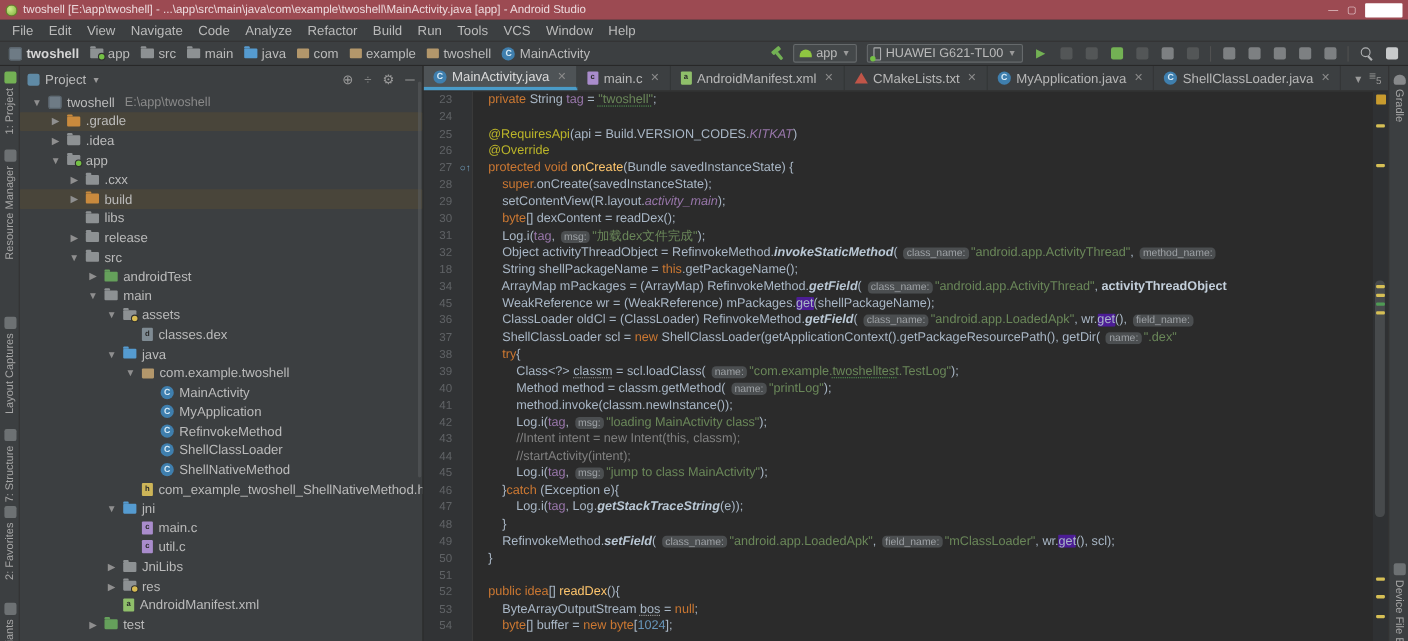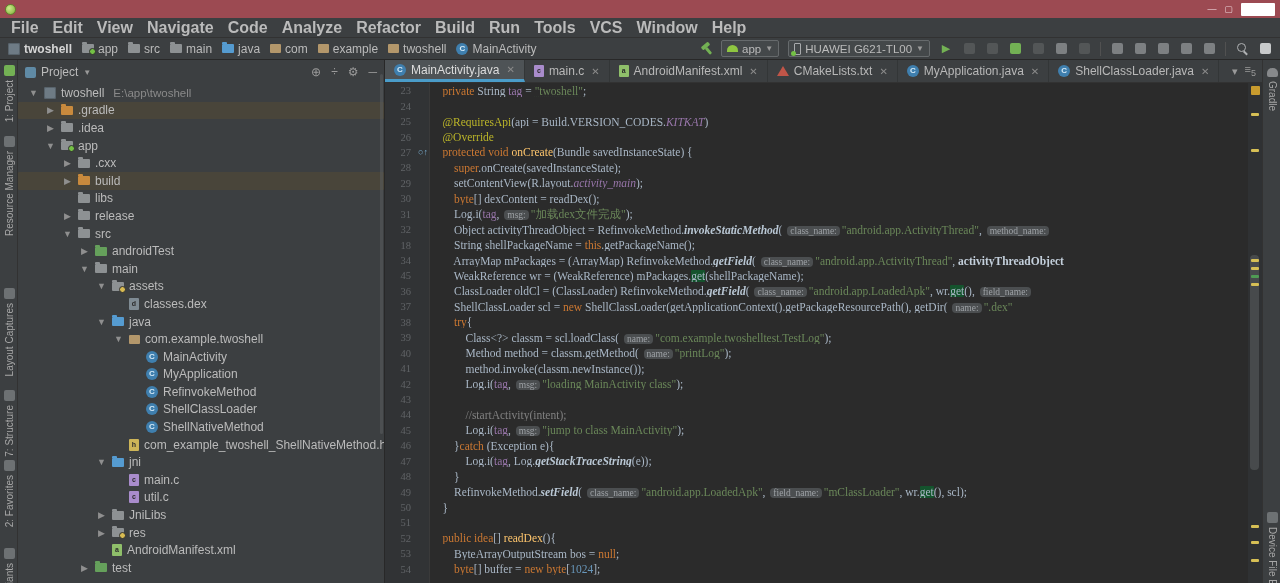--- a/index.html
+++ b/index.html
@@ -12,21 +12,21 @@
               padding:0 5px; gap:5px; font-size:10.5px; color:#ecdadd; }
   .studio-logo { width:11px; height:11px; border-radius:50%;
                  background:radial-gradient(circle at 35% 35%, #cdeb8b, #7fae3a); border:1px solid #5d8429; }
   .win-controls { margin-left:auto; display:flex; align-items:center; gap:8px; height:100%; }
   .win-glyph { color:#e7cdd1; font-size:9px; }
   .win-close-box { width:34px; height:13px; background:#ffffff; border-radius:1px; }
 
   
   .menubar { height:20px; background:#3c3f41; border-bottom:1px solid #323232;
              display:flex; align-items:center; padding:0 4px; }
-  .menu-item { padding:0 7px; font-size:16px; color:#bbbbbb; line-height:20px;font-weight:bold; }
+  .menu-item { padding:0 7px; font-size:12px; color:#bbbbbb; line-height:20px; }
 
   
   .toolbar { height:22px; background:#3c3f41; border-bottom:1px solid #282828;
              display:flex; align-items:center; padding:0 8px; font-size:12px; color:#bbbbbb; }
   .crumbs { display:flex; align-items:center; gap:10px; }
   .crumb { display:flex; align-items:center; gap:4px; }
   .crumb.bold { font-weight:bold; color:#d5d5d5; }
   .tb-right { margin-left:auto; display:flex; align-items:center; gap:9px; }
   .combo { display:flex; align-items:center; gap:4px; height:17px; padding:0 5px;
            border:1px solid #666a6c; border-radius:2px; background:#44484a; font-size:11.5px; }
@@ -113,55 +113,56 @@
   .tabs { height:23px; flex:none; background:#3c3f41; border-bottom:1px solid #323232;
           display:flex; align-items:stretch; font-size:12px; color:#b8b8b8; }
   .tab { display:flex; align-items:center; gap:5px; padding:0 9px; border-right:1px solid #333637; }
   .tab .x { color:#8b8b8b; font-size:10px; margin-left:2px; }
   .tab.active { background:#4e5356; color:#dcdcdc; border-bottom:3px solid #4a9cc9; }
   .tabs-right { margin-left:auto; display:flex; align-items:center; gap:7px; padding:0 6px;
                 color:#9a9a9a; font-size:11px; }
   .hidden-count { font-size:9px; vertical-align:sub; }
 
   .code { flex:1; position:relative; overflow:hidden;
-          font-family:Liberation Serif, serif; font-size:11.5px; }
+          font-family:Liberation Sans, sans-serif; font-size:11.5px; }
   .gutter-bg { position:absolute; left:0; top:0; bottom:0; width:45px; background:#313335;
                border-right:1px solid #3a3a3a; }
   .lines { position:absolute; left:0; top:0; right:14px; }
   .cline { height:15.45px; display:flex; align-items:center; white-space:pre; overflow:hidden; }
   .lnum { width:30px; flex:none; text-align:right; color:#606366; font-size:10.5px; padding-right:4px; }
   .gico { width:16px; flex:none; text-align:center; font-size:9px; color:#77a8c9; }
   .ctext { color:#a9b7c6; flex:1; overflow:hidden; }
   .sp{} .k{color:#cc7832;} .s{color:#6a8759;}
   .su{color:#6a8759; text-decoration:underline dotted #55a055; text-underline-offset:2px;}
   .n{color:#6897bb;} .c{color:#808080;} .a{color:#bbb529;}
   .f{color:#9876aa;} .sf{color:#9876aa; font-style:italic;}
   .m{color:#ffc66d;} .sm{color:#b9c7d4; font-style:italic; font-weight:bold;}
   .h{background:#4b4e50; color:#9da1a5; border-radius:4px; padding:0 3px; font-size:9.5px; margin:0 2px;}
-  .hl{background:#14532d; border-radius:1px;}
+  .hl{background:#4c1d95; border-radius:1px;}
   .b{color:#c3cfdb; font-weight:bold;}
   .u{text-decoration:underline dotted #9a9a9a; text-underline-offset:2px;}
 
   
   .estripe { position:absolute; right:0; top:0; bottom:0; width:14px; background:#2f3133; }
   .emark { position:absolute; left:3px; width:8px; height:3px; border-radius:1px; }
   .etop { position:absolute; right:2px; top:3px; width:9px; height:9px; background:#c89b2e; border-radius:1px; }
   .scroll-thumb { position:absolute; left:2px; width:9px; top:172px; height:215px;
                   background:#50535500; background:#4e5153; border-radius:4px; opacity:.8; }
 
   
   .arrows { position:absolute; inset:0; z-index:40; pointer-events:none; }
 </style>
 </head>
 <body>
 
 <div class="app">
 
   <div class="titlebar">
     <span class="studio-logo ic"></span>
+    <span>twoshell [E:\app\twoshell] - ...\app\src\main\java\com\example\twoshell\MainActivity.java [app] - Android Studio</span>
     <span class="win-controls">
       <span class="win-glyph">—</span>
       <span class="win-glyph">▢</span>
       <span class="win-close-box"></span>
     </span>
   </div>
 
   <div class="menubar" id="menubar">
       <span class="menu-item">File</span>
       <span class="menu-item">Edit</span>
@@ -518,21 +519,21 @@
             <div class="cline"><span class="lnum">18</span><span class="gico"></span><span class="ctext"><span class="sp">        String shellPackageName = </span><span class="k">this</span><span class="sp">.getPackageName();</span></span></div>
             <div class="cline"><span class="lnum">34</span><span class="gico"></span><span class="ctext"><span class="sp">        ArrayMap mPackages = (ArrayMap) RefinvokeMethod.</span><span class="sm">getField</span><span class="sp">( </span><span class="h">class_name:</span><span class="s">"android.app.ActivityThread"</span><span class="sp">, </span><span class="b">activityThreadObject</span></span></div>
             <div class="cline"><span class="lnum">45</span><span class="gico"></span><span class="ctext"><span class="sp">        WeakReference wr = (WeakReference) mPackages.</span><span class="hl">get</span><span class="sp">(shellPackageName);</span></span></div>
             <div class="cline"><span class="lnum">36</span><span class="gico"></span><span class="ctext"><span class="sp">        ClassLoader oldCl = (ClassLoader) RefinvokeMethod.</span><span class="sm">getField</span><span class="sp">( </span><span class="h">class_name:</span><span class="s">"android.app.LoadedApk"</span><span class="sp">, wr.</span><span class="hl">get</span><span class="sp">(), </span><span class="h">field_name:</span></span></div>
             <div class="cline"><span class="lnum">37</span><span class="gico"></span><span class="ctext"><span class="sp">        ShellClassLoader scl = </span><span class="k">new</span><span class="sp"> ShellClassLoader(getApplicationContext().getPackageResourcePath(), getDir( </span><span class="h">name:</span><span class="s">".dex"</span></span></div>
             <div class="cline"><span class="lnum">38</span><span class="gico"></span><span class="ctext"><span class="sp">        </span><span class="k">try</span><span class="sp">{</span></span></div>
             <div class="cline"><span class="lnum">39</span><span class="gico"></span><span class="ctext"><span class="sp">            Class&lt;?&gt; </span><span class="u">classm</span><span class="sp"> = scl.loadClass( </span><span class="h">name:</span><span class="s">"com.example.</span><span class="su">twoshelltest</span><span class="s">.TestLog"</span><span class="sp">);</span></span></div>
             <div class="cline"><span class="lnum">40</span><span class="gico"></span><span class="ctext"><span class="sp">            Method method = classm.getMethod( </span><span class="h">name:</span><span class="s">"printLog"</span><span class="sp">);</span></span></div>
             <div class="cline"><span class="lnum">41</span><span class="gico"></span><span class="ctext"><span class="sp">            method.invoke(classm.newInstance());</span></span></div>
             <div class="cline"><span class="lnum">42</span><span class="gico"></span><span class="ctext"><span class="sp">            Log.i(</span><span class="f">tag</span><span class="sp">, </span><span class="h">msg:</span><span class="s">"loading MainActivity class"</span><span class="sp">);</span></span></div>
-            <div class="cline"><span class="lnum">43</span><span class="gico"></span></div>
+            <div class="cline"><span class="lnum">43</span><span class="gico"></span><span class="ctext"><span class="c">            //Intent intent = new Intent(this, classm);</span></span></div>
             <div class="cline"><span class="lnum">44</span><span class="gico"></span><span class="ctext"><span class="c">            //startActivity(intent);</span></span></div>
             <div class="cline"><span class="lnum">45</span><span class="gico"></span><span class="ctext"><span class="sp">            Log.i(</span><span class="f">tag</span><span class="sp">, </span><span class="h">msg:</span><span class="s">"jump to class MainActivity"</span><span class="sp">);</span></span></div>
             <div class="cline"><span class="lnum">46</span><span class="gico"></span><span class="ctext"><span class="sp">        }</span><span class="k">catch</span><span class="sp"> (Exception e){</span></span></div>
             <div class="cline"><span class="lnum">47</span><span class="gico"></span><span class="ctext"><span class="sp">            Log.i(</span><span class="f">tag</span><span class="sp">, Log.</span><span class="sm">getStackTraceString</span><span class="sp">(e));</span></span></div>
             <div class="cline"><span class="lnum">48</span><span class="gico"></span><span class="ctext"><span class="sp">        }</span></span></div>
             <div class="cline"><span class="lnum">49</span><span class="gico"></span><span class="ctext"><span class="sp">        RefinvokeMethod.</span><span class="sm">setField</span><span class="sp">( </span><span class="h">class_name:</span><span class="s">"android.app.LoadedApk"</span><span class="sp">, </span><span class="h">field_name:</span><span class="s">"mClassLoader"</span><span class="sp">, wr.</span><span class="hl">get</span><span class="sp">(), scl);</span></span></div>
             <div class="cline"><span class="lnum">50</span><span class="gico"></span><span class="ctext"><span class="sp">    }</span></span></div>
             <div class="cline"><span class="lnum">51</span><span class="gico"></span><span class="ctext"></span></div>
             <div class="cline"><span class="lnum">52</span><span class="gico"></span><span class="ctext"><span class="sp">    </span><span class="k">public idea</span><span class="sp">[] </span><span class="m">readDex</span><span class="sp">(){</span></span></div>
             <div class="cline"><span class="lnum">53</span><span class="gico"></span><span class="ctext"><span class="sp">        ByteArrayOutputStream </span><span class="u">bos</span><span class="sp"> = </span><span class="k">null</span><span class="sp">;</span></span></div>

